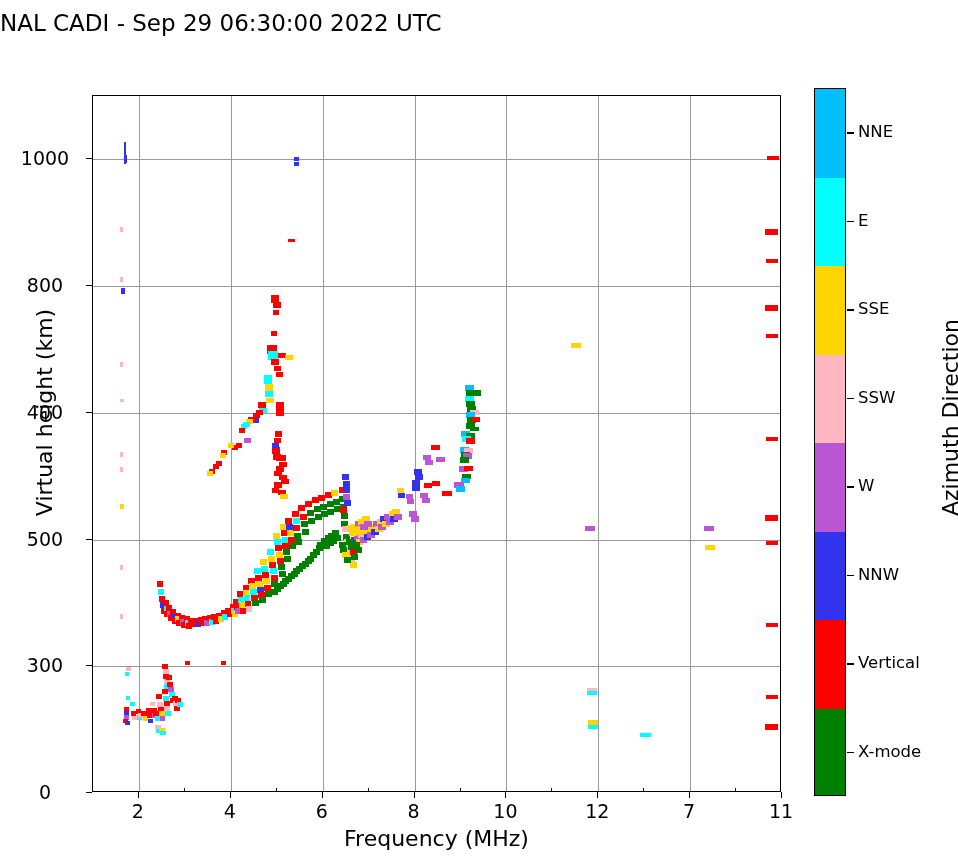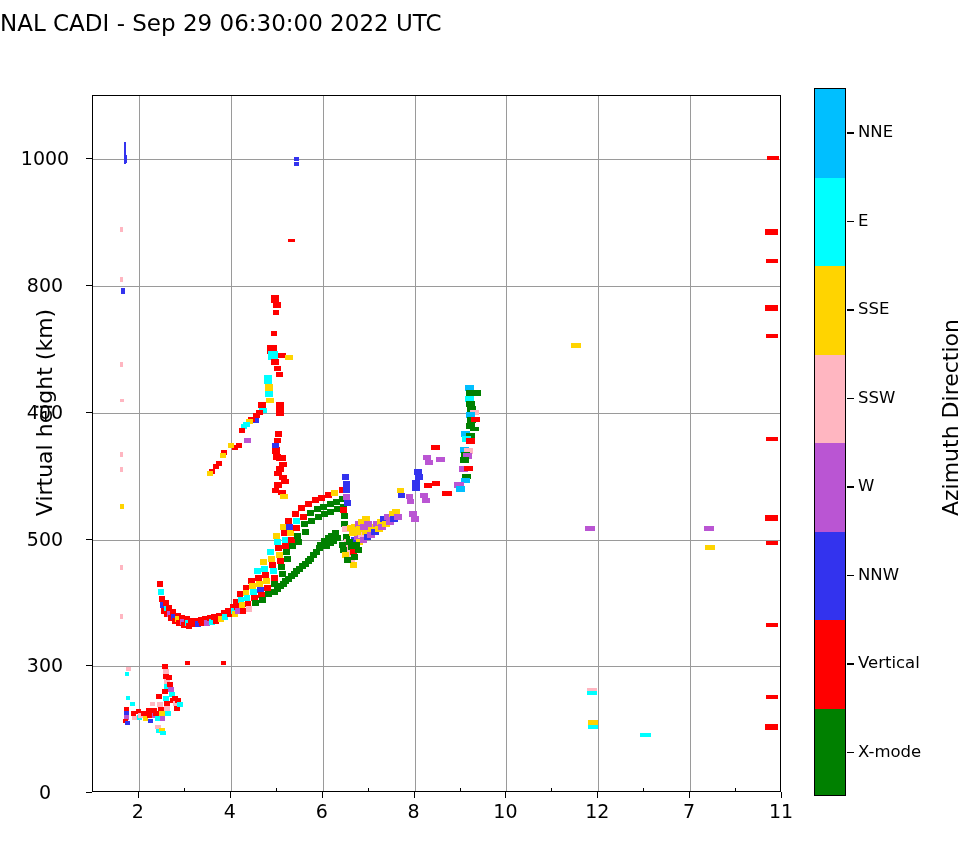--- a/index.html
+++ b/index.html
@@ -511,20 +511,21 @@
       <div class="tick-y" style="top: 538.5px;"></div>
       <div class="ylab" style="left: 10px; top: 527.5px;">500</div>
       <div class="tick-y" style="top: 411.8px;"></div>
       <div class="ylab" style="left: 10px; top: 400.8px;">400</div>
       <div class="tick-y" style="top: 285.1px;"></div>
       <div class="ylab" style="left: 10px; top: 274.1px;">800</div>
       <div class="tick-y" style="top: 158.4px;"></div>
       <div class="ylab" style="left: 10px; top: 147.4px;">1000</div>
     </div>
 
+  <div id="xaxis-title">Frequency (MHz)</div>
   <div id="yaxis-title">Virtual height (km)</div>
 
   <div id="cbar">
       <div class="cseg" style="top: 0px; height: 89px; background: rgb(0, 191, 255);"></div>
       <div class="cseg" style="top: 88.5px; height: 89px; background: rgb(0, 255, 255);"></div>
       <div class="cseg" style="top: 177px; height: 89px; background: rgb(255, 212, 0);"></div>
       <div class="cseg" style="top: 265.5px; height: 89px; background: rgb(255, 182, 193);"></div>
       <div class="cseg" style="top: 354px; height: 89px; background: rgb(186, 85, 211);"></div>
       <div class="cseg" style="top: 442.5px; height: 89px; background: rgb(51, 51, 238);"></div>
       <div class="cseg" style="top: 531px; height: 89px; background: rgb(255, 0, 0);"></div>

